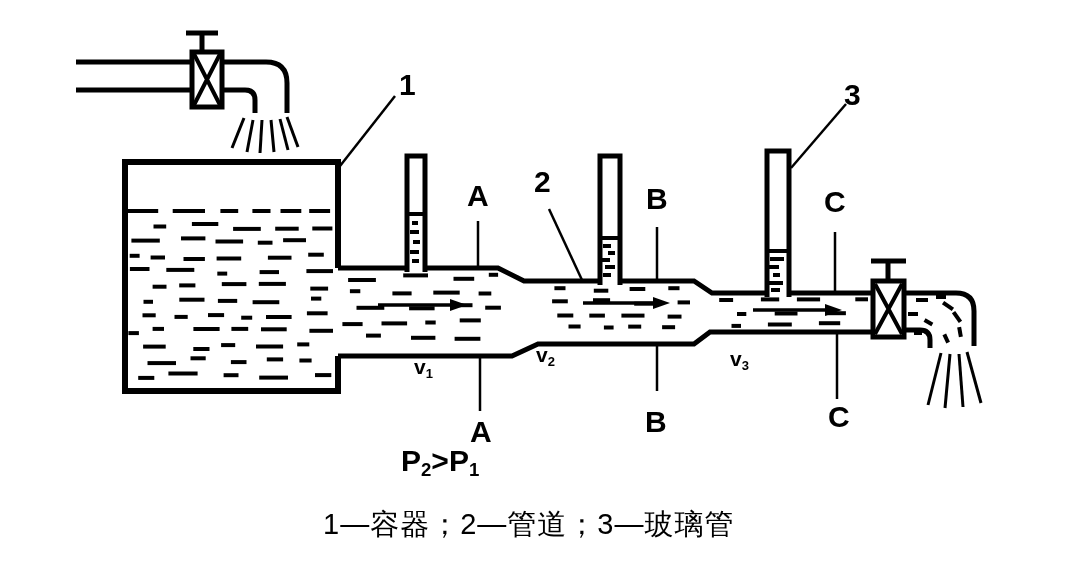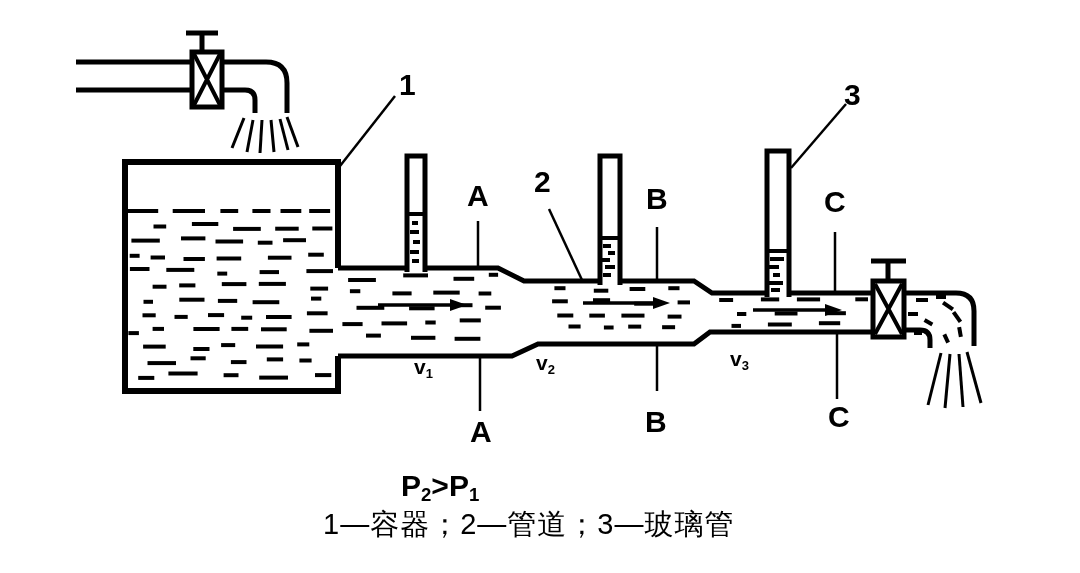--- a/index.html
+++ b/index.html
@@ -282,21 +282,21 @@
   <div class="lbl" style="left:844px;top:80px;">3</div>
 
   <div class="lbl" style="left:467px;top:181px;">A</div>
   <div class="lbl" style="left:646px;top:184px;">B</div>
   <div class="lbl" style="left:824px;top:187px;">C</div>
   <div class="lbl" style="left:470px;top:417px;">A</div>
   <div class="lbl" style="left:645px;top:407px;">B</div>
   <div class="lbl" style="left:828px;top:402px;">C</div>
 
   <div class="lbl vlbl" style="left:414px;top:356px;"><span>v</span><span class="sub">1</span></div>
-  <div class="lbl vlbl" style="left:536px;top:352px;"><span>v</span><span class="sub">2</span></div>
+  <div class="lbl vlbl" style="left:536px;top:344px;"><span>v</span><span class="sub">2</span></div>
   <div class="lbl vlbl" style="left:730px;top:348px;"><span>v</span><span class="sub">3</span></div>
 
-  <div class="lbl" style="left:401px;top:446px;margin-top:25px;">
+  <div class="lbl" style="left:401px;top:446px;">
     <span>P</span><span class="sub">2</span><span>&gt;</span><span>P</span><span class="sub">1</span>
   </div>
 
   <div class="caption" style="left:323px;top:509px;">1—容器；2—管道；3—玻璃管</div>
 </div>
 
 </body></html>

